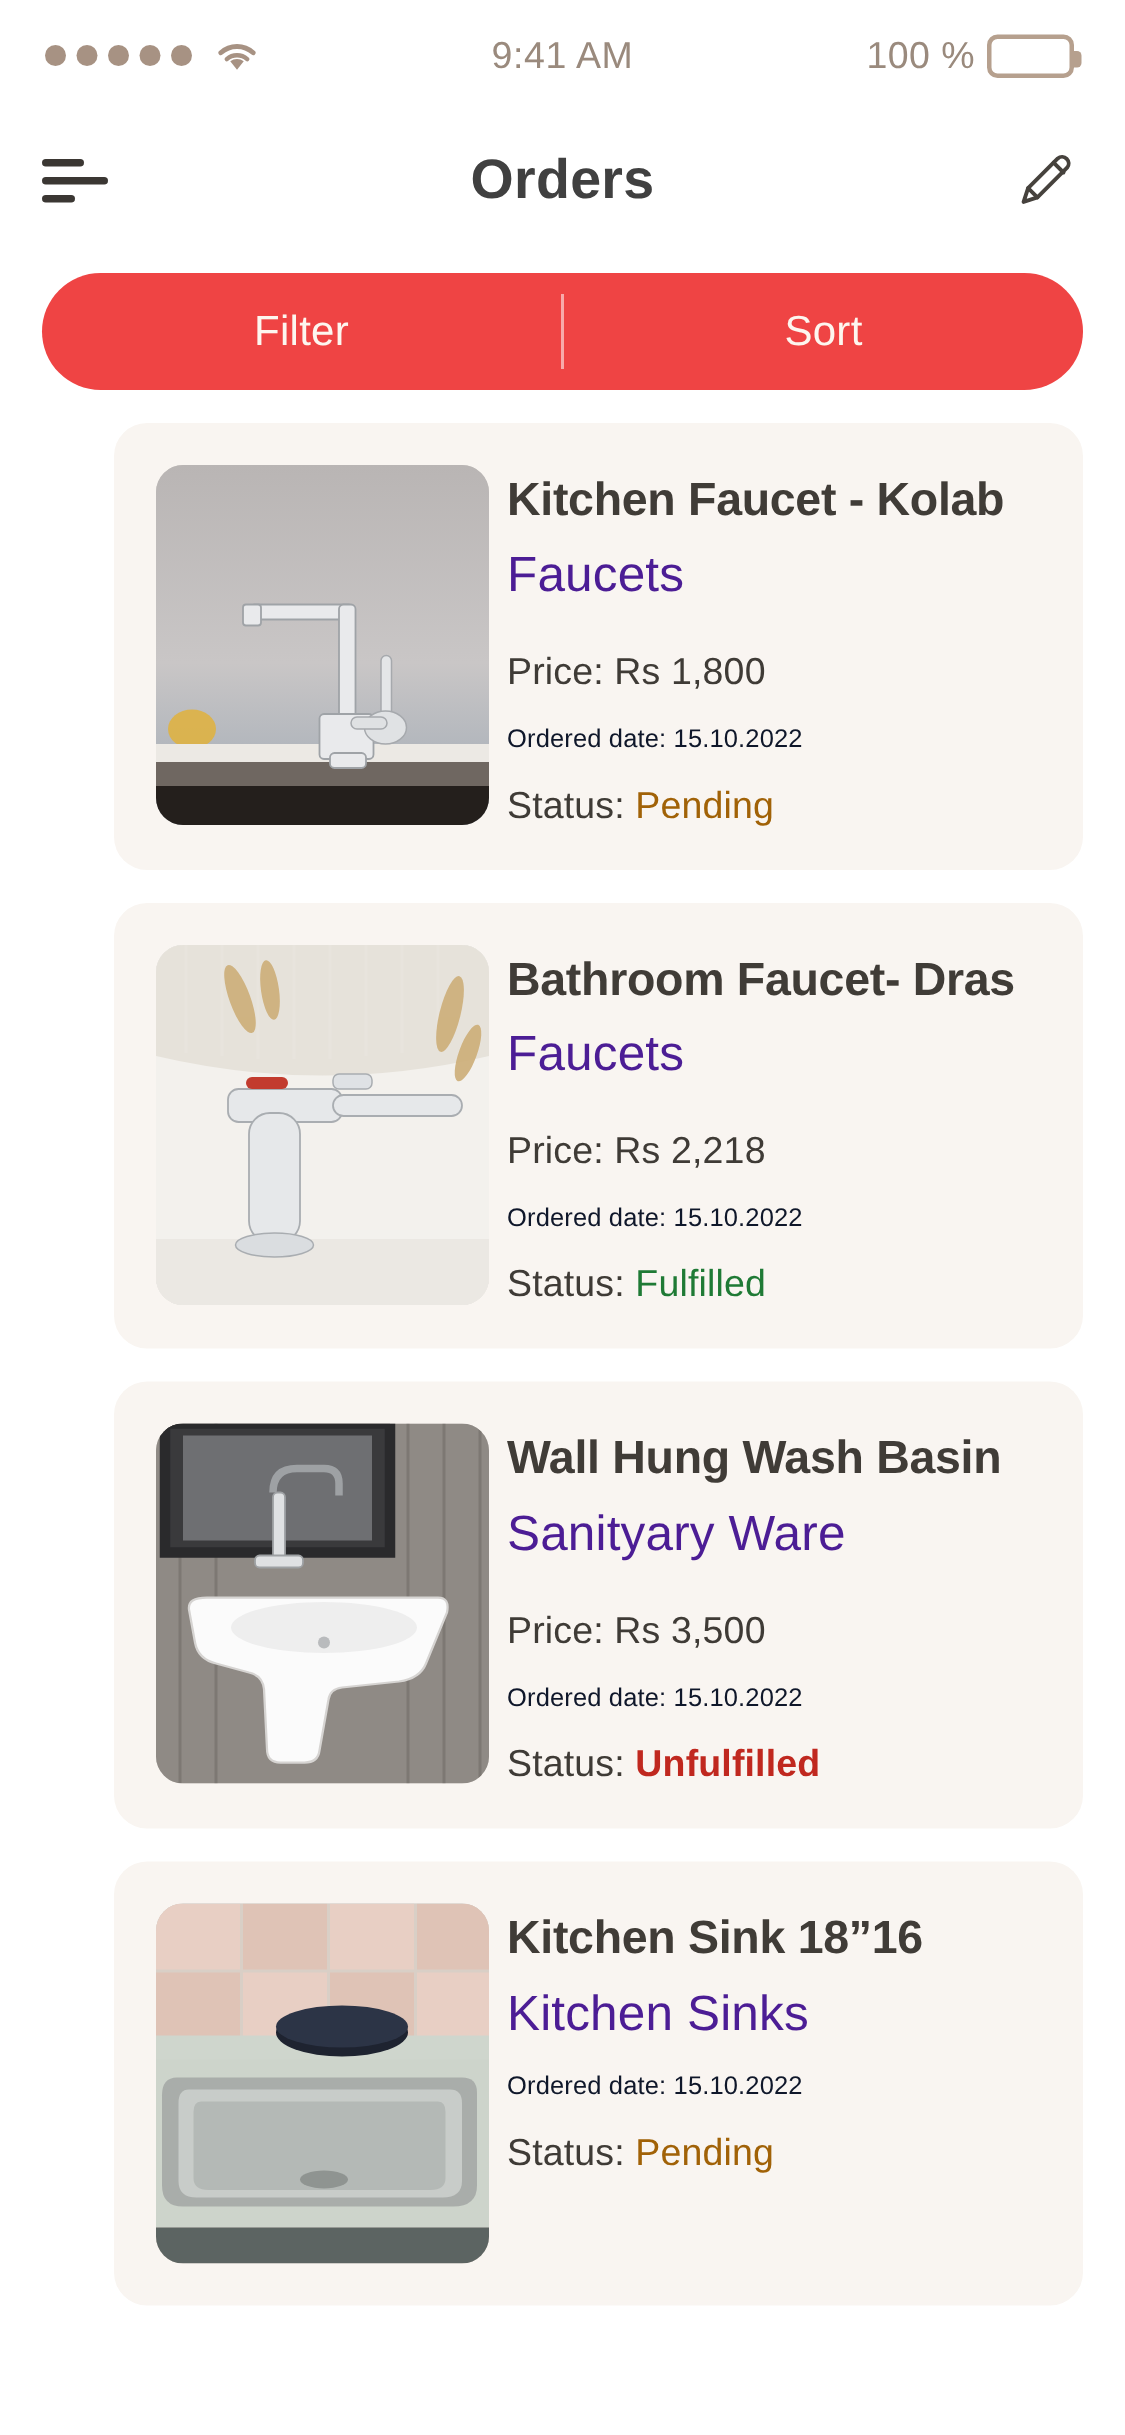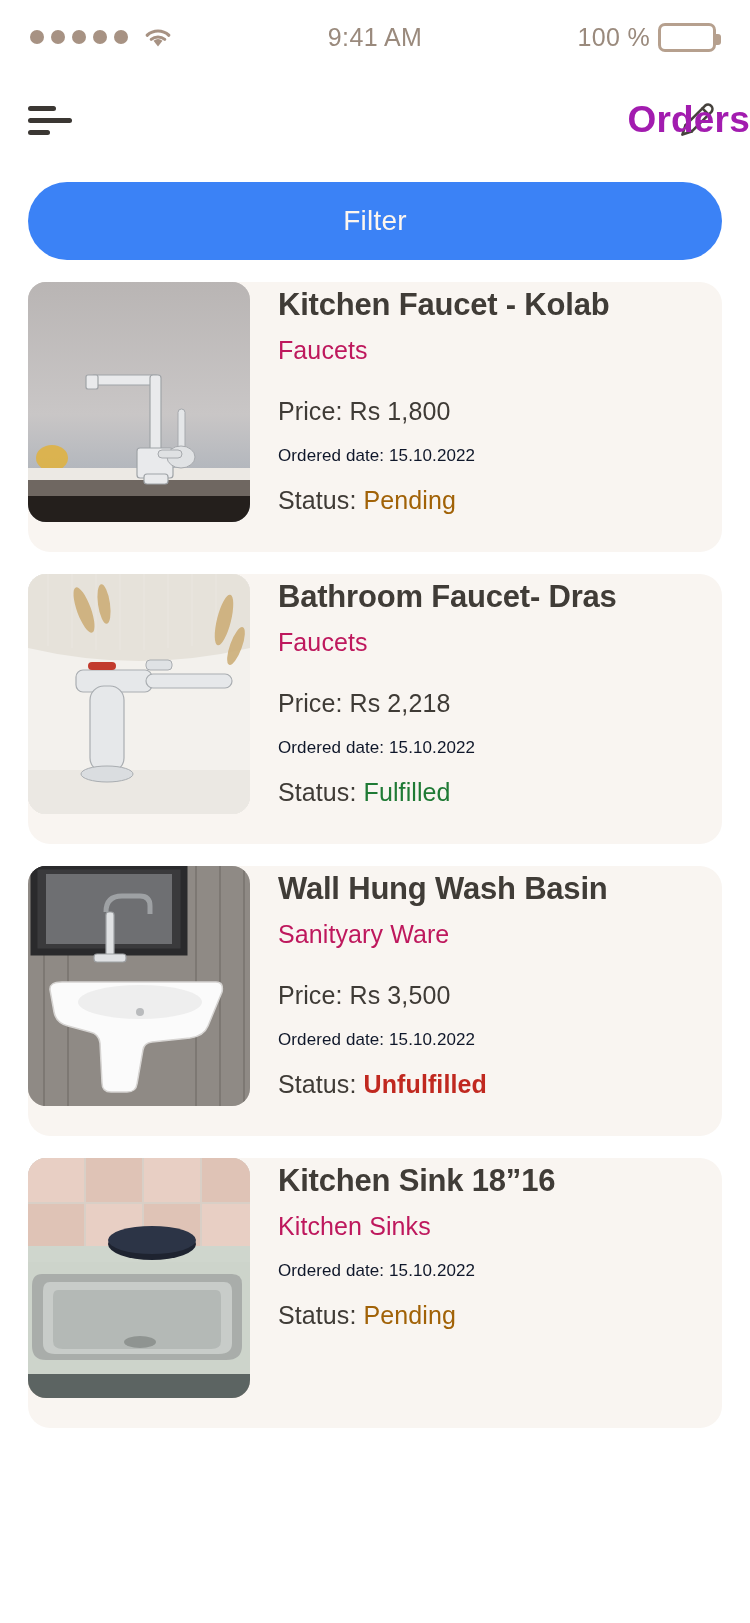--- a/index.html
+++ b/index.html
@@ -104,38 +104,37 @@
     border-radius: 3px;
     display: block;
   }
   .menu-icon span:nth-child(1) { width: 28px; }
   .menu-icon span:nth-child(2) { width: 44px; }
   .menu-icon span:nth-child(3) { width: 22px; }
 
   .nav-title {
     position: absolute;
     left: 0; right: 0;
-    text-align: right;
+    text-align: center;
     font-size: 37px;
     font-weight: bold;
-    color: #a21caf;
+    color: #404040;
     letter-spacing: .2px;
   }
   .edit-icon { margin-left: auto; width: 40px; height: 40px; cursor: pointer; }
 
   
   .filter-sort {
     margin: 16px 28px 0 28px;
     height: 78px;
-    background: #3b82f6;
+    background: #ef4444;
     border-radius: 39px;
     display: flex;
     align-items: center;
     overflow: hidden;
-    flex-direction: column;
   }
   .fs-btn {
     flex: 1;
     text-align: center;
     color: #fdf6ef;
     font-size: 28px;
     letter-spacing: .2px;
     cursor: pointer;
     line-height: 78px;
   }
@@ -151,22 +150,24 @@
     padding: 22px 28px 0 28px;
     display: flex;
     flex-direction: column;
     gap: 22px;
   }
 
   .order-card {
     background: #f9f5f1;
     border-radius: 22px;
     display: flex;
-    gap: 28px;
+    padding: 28px;
+    gap: 12px;
     min-height: 270px;
+    margin-left: 48px;
   }
 
   .thumb {
     width: 222px;
     height: 240px;
     border-radius: 18px;
     flex: 0 0 auto;
     overflow: hidden;
     position: relative;
     background: #cfcac6;
@@ -181,22 +182,22 @@
     min-width: 0;
   }
   .order-title {
     font-size: 31px;
     font-weight: bold;
     color: #403c37;
     letter-spacing: -.2px;
     line-height: 1.12;
   }
   .order-category {
-    font-size: 25px;
-    color: #be185d;
+    font-size: 33px;
+    color: #4c1d95;
     margin-top: 13px;
     letter-spacing: .1px;
   }
   .order-price {
     font-size: 25px;
     color: #3f3b36;
     margin-top: 32px;
     letter-spacing: .1px;
   }
   .order-date {

